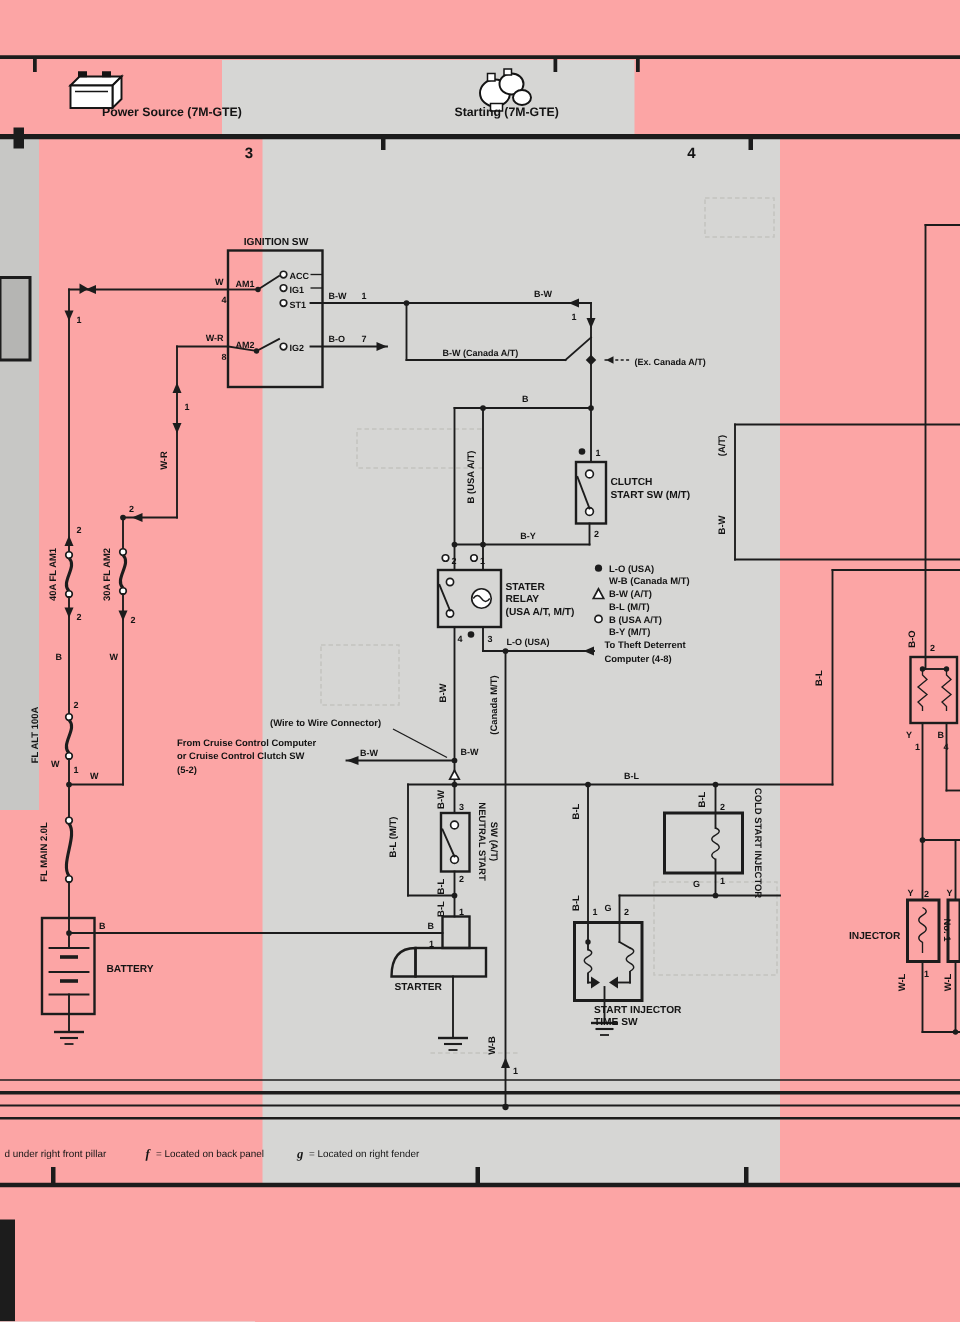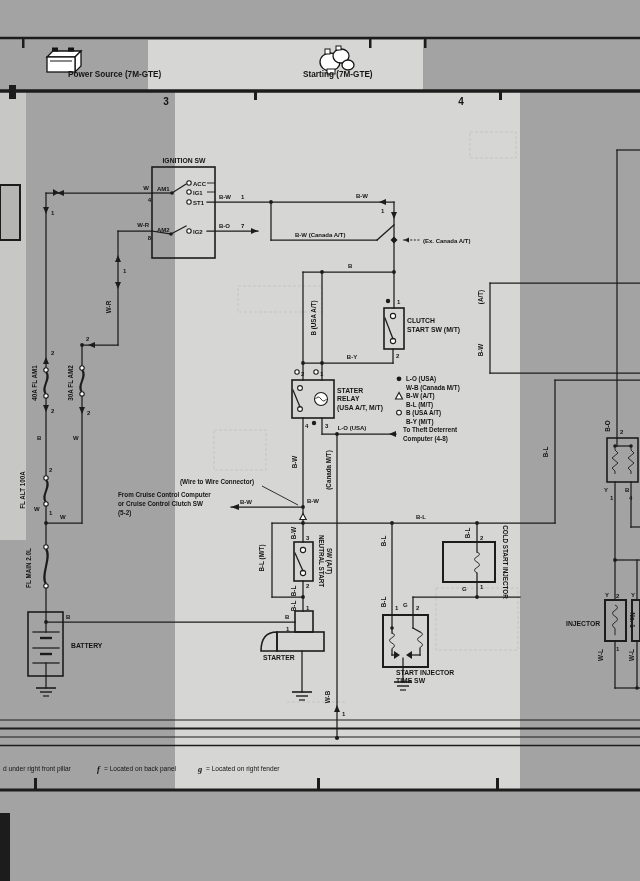--- a/index.html
+++ b/index.html
@@ -1,16 +1,16 @@
 <!DOCTYPE html>
 <html><head>
 <meta charset="utf-8">
 <style>
   html,body{margin:0;padding:0;background:#e8e8e8;}
-  #page{position:relative;width:640px;height:881px;background:#a3a3a3;overflow:hidden;text-align:right;}
+  #page{position:relative;width:640px;height:881px;background:#fca5a5;overflow:hidden;text-align:right;}
   svg{display:block;}
   .w{stroke:#1c1c1c;stroke-width:1.25;fill:none;stroke-linecap:square;}
   .wthin{stroke:#1c1c1c;stroke-width:0.9;fill:none;}
   .box{fill:none;stroke:#1c1c1c;stroke-width:1.6;}
   .box2{fill:none;stroke:#1c1c1c;stroke-width:2;}
   .fl{stroke:#1c1c1c;stroke-width:2.1;fill:none;}
   .dot{fill:#1c1c1c;stroke:none;}
   .opn{fill:#ffffff;stroke:#1c1c1c;stroke-width:1.1;}
   .t{font:700 6.3px "Liberation Sans",sans-serif;fill:#141414;}
   .ts{font:700 6px "Liberation Sans",sans-serif;fill:#141414;}

